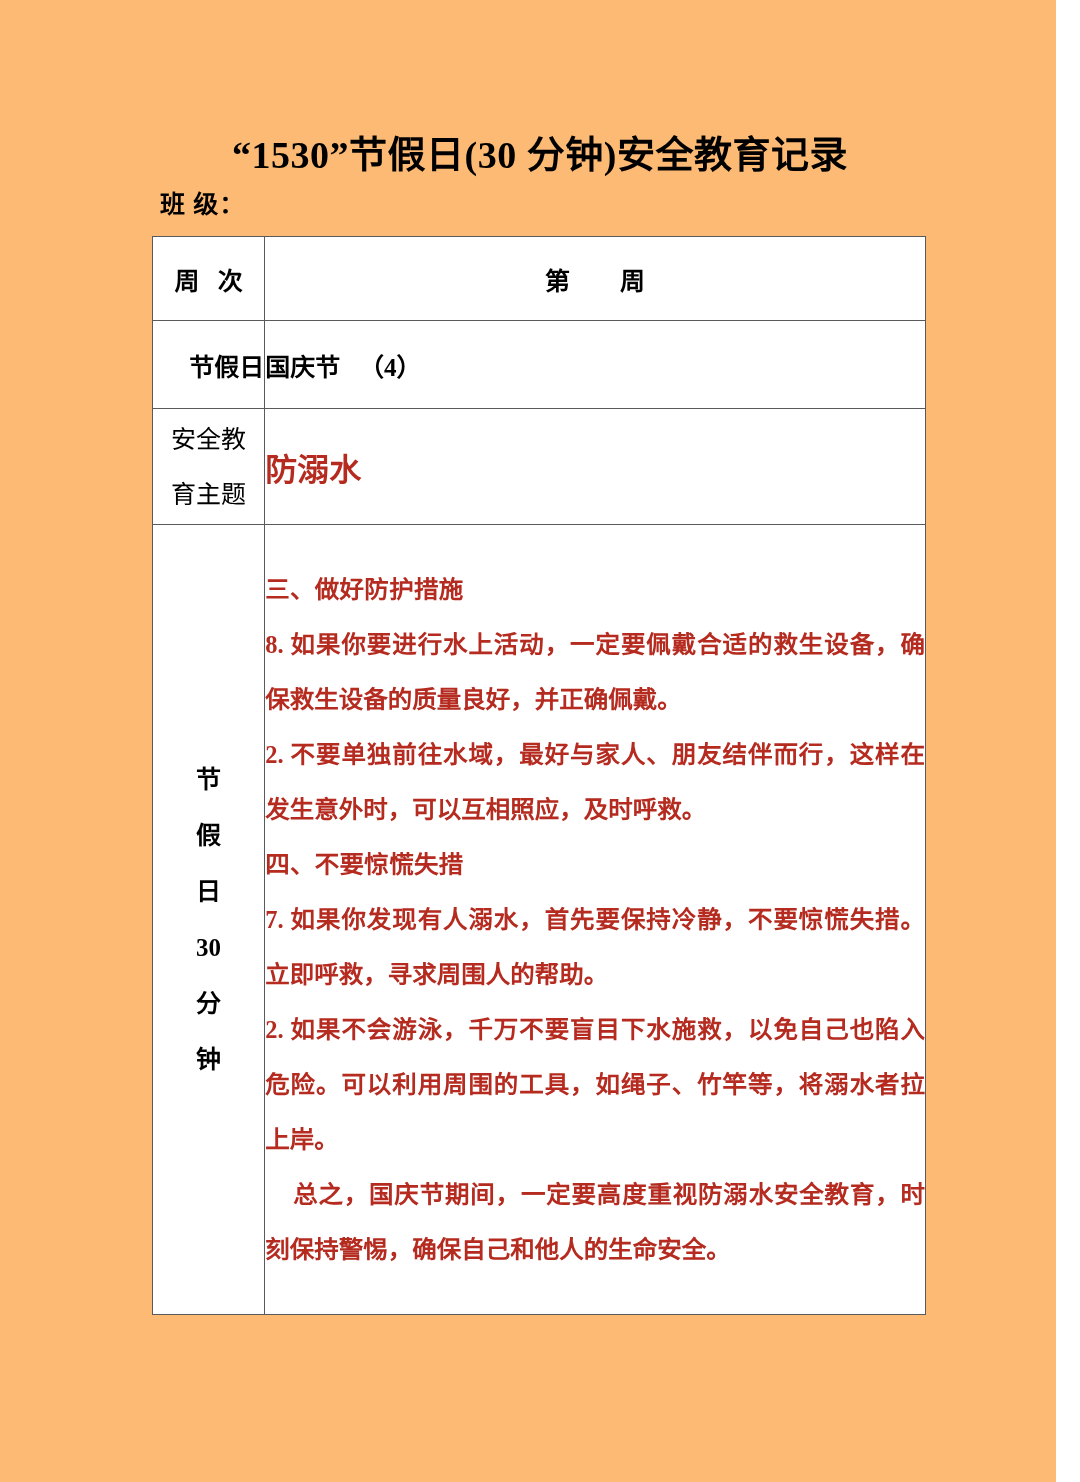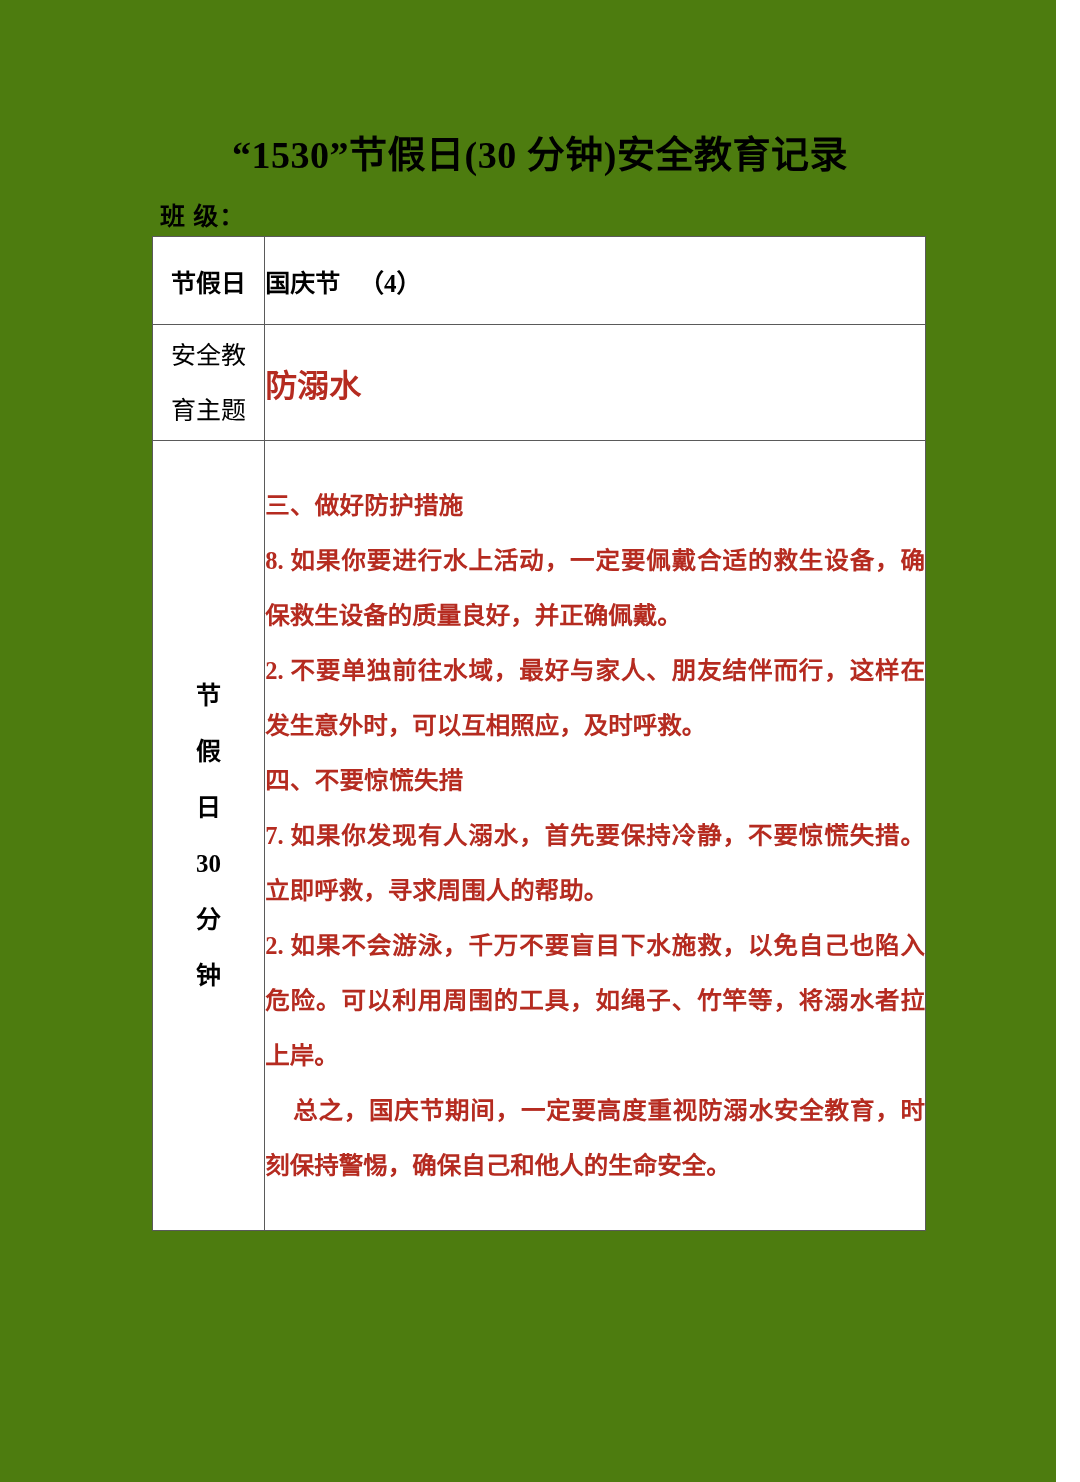--- a/index.html
+++ b/index.html
@@ -15,42 +15,42 @@
     font-family: "Liberation Serif", "DejaVu Serif", serif;
     color: #000000;
     overflow: hidden;
   }
 
   .page {
     position: absolute;
     left: 0; top: 0;
     width: 1056px;
     height: 1482px;
-    background: #4d7c0f;
+    background: #fdba74;
   }
 
   
   .doc-title {
     position: absolute;
     left: 0;
     top: 124px;
     width: 1080px;
     text-align: center;
     font-size: 38px;
     font-weight: bold;
     letter-spacing: 0.5px;
     white-space: nowrap;
     font-family: "Liberation Serif", "DejaVu Serif", serif;
   }
 
   
   .class-line {
     position: absolute;
     left: 160px;
-    top: 196px;
+    top: 184px;
     font-size: 25px;
     font-weight: bold;
     letter-spacing: 1px;
     white-space: nowrap;
   }
 
   
   .rec-table {
     position: absolute;
     left: 152px;
@@ -80,21 +80,21 @@
   .val-week {
     text-align: center;
     font-size: 25px;
     font-weight: bold;
     white-space: pre;
   }
 
   
   .r2 { height: 88px; }
   .lbl-top {
-    text-align: center;
+    text-align: right;
     font-size: 25px;
     font-weight: bold;
     vertical-align: top;
     padding-top: 12px;
   }
   .val-holiday {
     font-size: 25px;
     font-weight: bold;
     vertical-align: bottom;
     padding-bottom: 12px;
@@ -157,20 +157,24 @@
 
   <div class="class-line">班 级：</div>
 
   <table class="rec-table">
     <colgroup>
       <col class="col-label">
       <col class="col-value">
     </colgroup>
     <tbody>
 
+      <tr class="r1">
+        <td class="lbl-center">周 次</td>
+        <td class="val-week">第        周</td>
+      </tr>
 
       <tr class="r2">
         <td class="lbl-top">节假日</td>
         <td class="val-holiday">国庆节   （4）</td>
       </tr>
 
       <tr class="r3">
         <td class="lbl-two">
           <div>安全教</div>
           <div>育主题</div>

